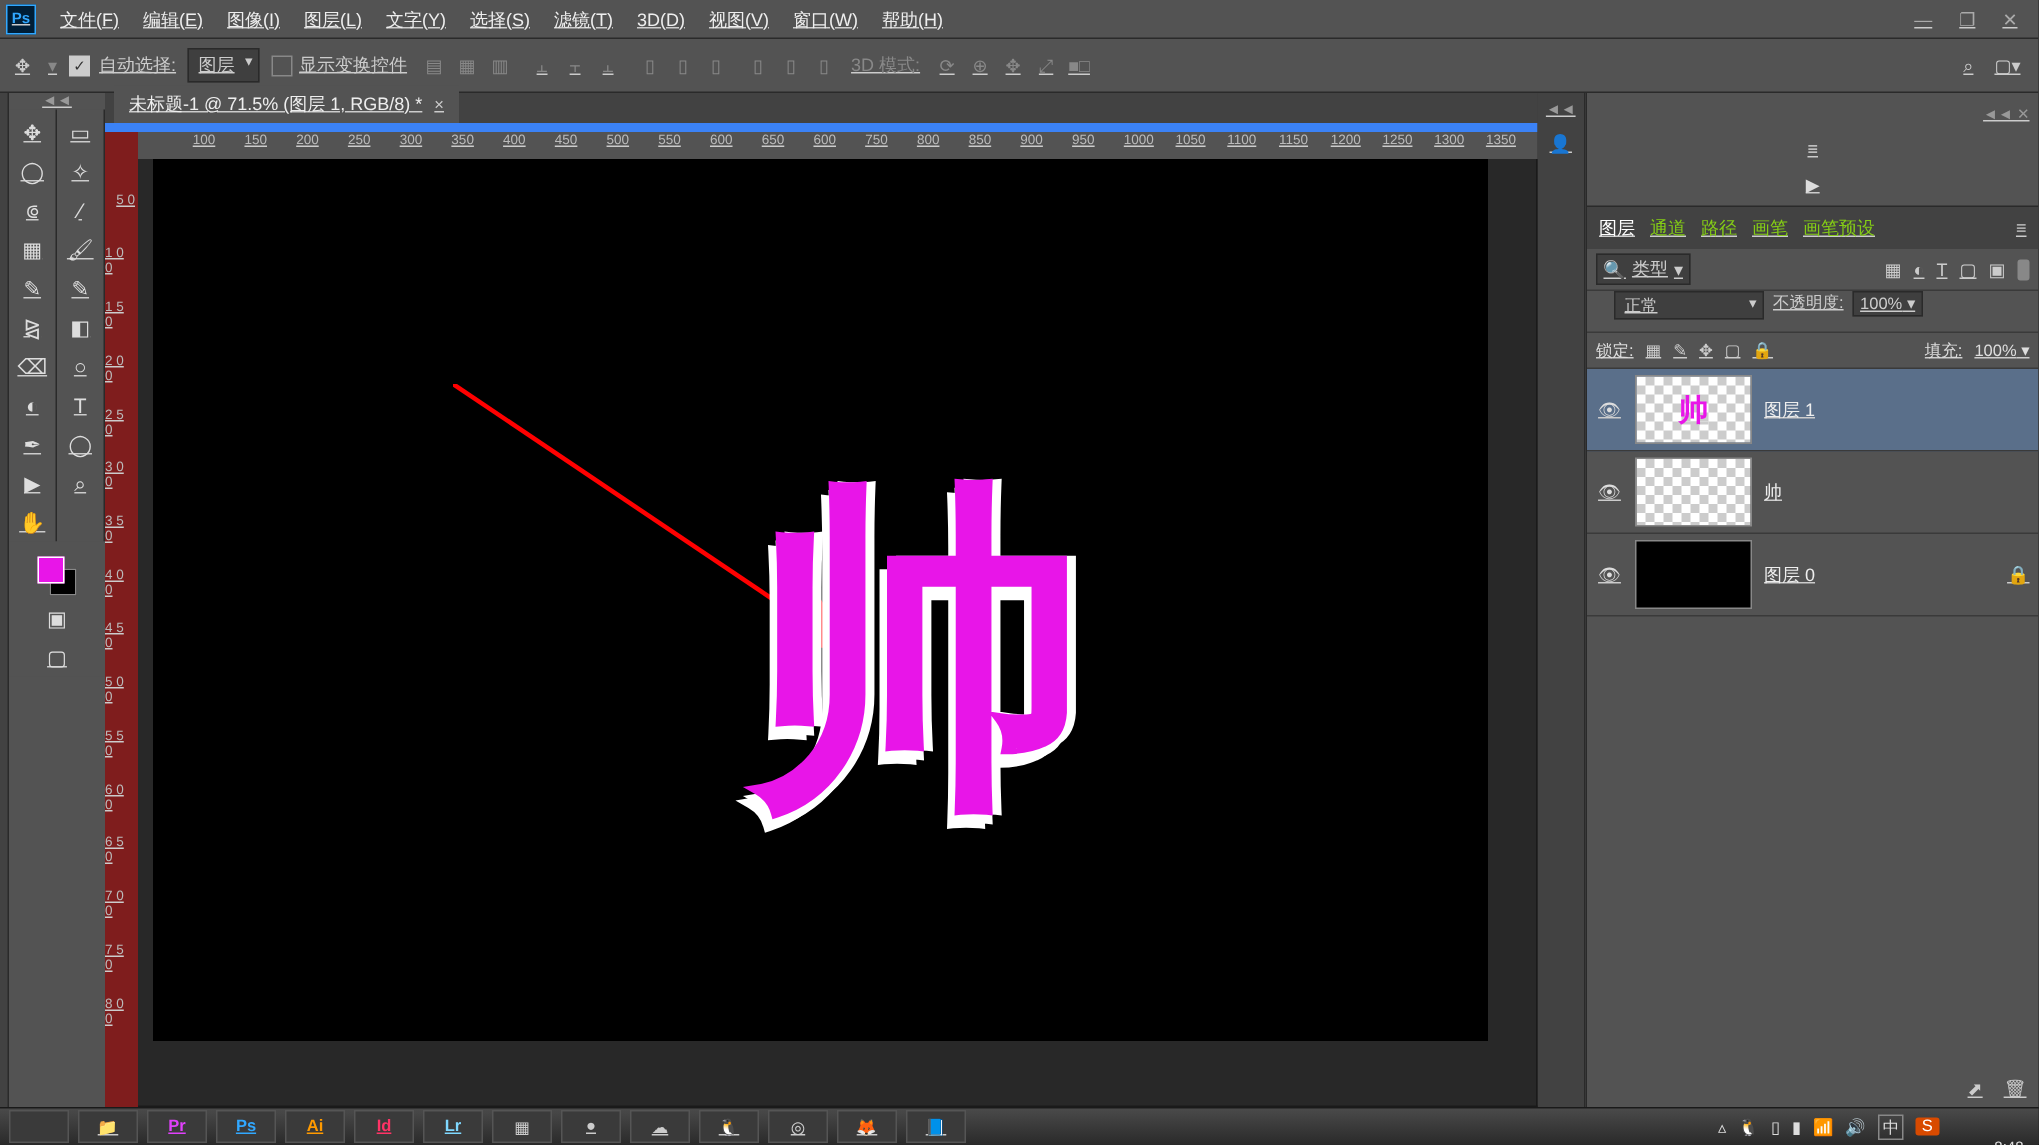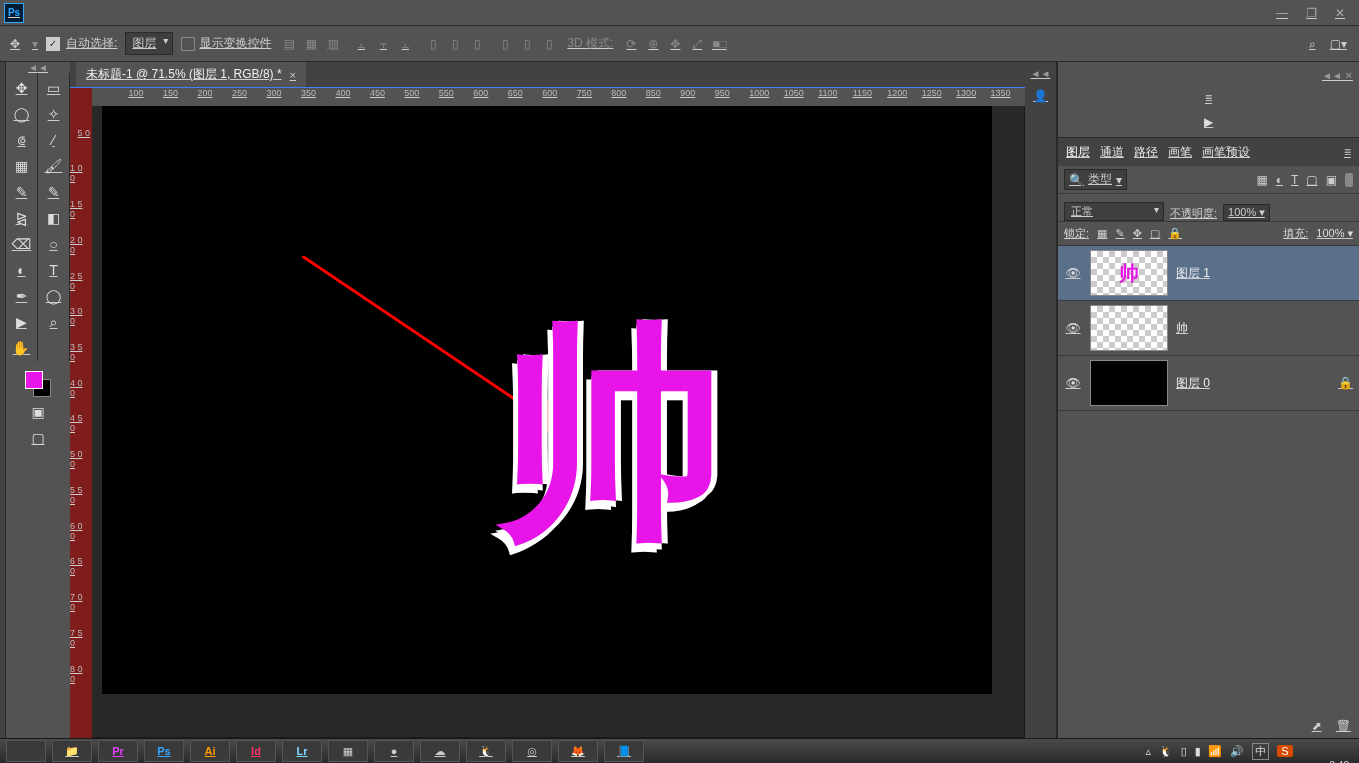--- a/index.html
+++ b/index.html
@@ -23,47 +23,47 @@
 .workzone { flex:1; display:flex; min-height:0;}
 .toolbar { width:32px; background:#535353; border-right:1px solid #2a2a2a; display:flex; flex-direction:column; align-items:center; padding-top:2px;}
 .toolbar .tb{ width:26px;height:26px;display:flex;align-items:center;justify-content:center;color:#ddd;font-size:14px;}
 .toolbar .sw{ margin-top:6px; position:relative; width:30px;height:30px;}
 .toolbar .sw .fg{position:absolute;left:2px;top:2px;width:18px;height:18px;background:#e815e8;border:1px solid #fff;}
 .toolbar .sw .bg{position:absolute;right:2px;bottom:2px;width:18px;height:18px;background:#000;border:1px solid #888;}
 .tools2 { width:32px; background:#535353; border-right:1px solid #2a2a2a; display:flex; flex-direction:column; align-items:center; padding-top:2px;}
 .tools2 .tb{ width:26px;height:26px;display:flex;align-items:center;justify-content:center;color:#ddd;font-size:14px;}
 
 .docarea { flex:1; display:flex; flex-direction:column; background:#282828; min-width:0;}
-.tabbar { height:26px; background:#424242; display:flex; align-items:flex-end; padding:0 6px; border-bottom:1px solid #3b82f6;}
+.tabbar { height:26px; background:#424242; display:flex; align-items:flex-end; padding:0 6px; border-bottom:6px solid #3b82f6;}
 .tabbar .tab{ background:#535353; padding:4px 10px; font-size:12px; color:#eee; display:flex; gap:8px;align-items:center;}
 .tabbar .tab .x{ color:#ccc; font-size:11px;}
 .rulerwrap{ flex:1; display:flex; min-height:0;}
 .vruler{ width:22px; background:#7f1d1d; color:#bbb; font-size:9px; display:flex; flex-direction:column; align-items:flex-end; padding:4px 2px 0 0; overflow:hidden;}
 .vruler div{ height:35.725px; line-height:10px;}
 .canvzone{ flex:1; display:flex; flex-direction:column; min-width:0;}
 .hruler{ height:18px; background:#535353; color:#bbb; font-size:9px; display:flex; padding-left:2px; overflow:hidden;}
 .hruler div{ width:35.725px;}
 .canvas{ flex:1; background:#282828; position:relative; overflow:hidden; border-right:1px solid #1a1a1a; border-bottom:1px solid #1a1a1a;}
 .art{ position:absolute; left:10px; top:0; width:890px; height:588px; background:#000;}
 .glyph{ position:absolute; left:395px; top:175px; font-size:230px; font-weight:900; font-family:"Microsoft YaHei",sans-serif; color:#e815e8; text-shadow:0 6px 0 #fff, 6px 0 0 #fff, -5px 9px 0 #fff; letter-spacing:-10px;}
 .arrow{ position:absolute; left:200px; top:150px; }
 .botstatus{ height:20px; background:#535353; display:flex; align-items:center; gap:16px; padding:0 8px; font-size:11px; color:#ddd;}
 
 .dockstrip{ width:32px; background:#424242; border-right:1px solid #2a2a2a;display:flex;flex-direction:column;align-items:center;padding-top:6px;gap:6px;}
 .dockstrip .ic{width:22px;height:22px;display:flex;align-items:center;justify-content:center;color:#ccc;}
 .panels{ width:302px; background:#535353; display:flex; flex-direction:column; border-left:1px solid #2a2a2a;}
 .mini{ height:76px; border-bottom:1px solid #2a2a2a; display:flex;flex-direction:column;align-items:center;justify-content:center;gap:10px;color:#ddd;}
 .ptabs{ height:28px; background:#424242; display:flex; align-items:center; gap:10px; padding:0 8px; font-size:12px;}
 .ptabs span.active{color:#fff;}
-.ptabs span{color:#e5e5e5;}
+.ptabs span{color:#84cc16;}
 .ptabs .more{margin-left:auto;color:#ccc;}
 .filterrow{ height:28px;display:flex;align-items:center;gap:6px;padding:0 6px;border-bottom:1px solid #3a3a3a;}
 .filterrow .sbox{display:flex;align-items:center;gap:4px;background:#3f3f3f;border:1px solid #2a2a2a;padding:1px 4px;}
 .filterrow .ficons{display:flex;gap:8px;color:#ccc;margin-left:auto;}
-.bmrow{ height:28px;display:flex;align-items:flex-end;gap:6px;padding:0 6px;border-bottom:1px solid #3a3a3a;font-size:11px;}
+.bmrow{ height:28px;display:flex;align-items:flex-start;gap:6px;padding:0 18px;border-bottom:1px solid #3a3a3a;font-size:11px;}
 .bmrow .bdd{background:#3f3f3f;border:1px solid #2a2a2a;padding:1px 18px 1px 6px;position:relative;}
 .bmrow .bdd:after{content:"▾";position:absolute;right:4px;top:1px;font-size:10px;}
 .bmrow .num{background:#3f3f3f;border:1px solid #2a2a2a;padding:1px 4px;}
 .lockrow{ height:24px;display:flex;align-items:center;gap:8px;padding:0 6px;border-bottom:1px solid #3a3a3a;font-size:11px;color:#ddd;}
 .lockrow .li{color:#ccc;}
 .layers{ flex:1; overflow:auto;}
 .layer{ display:flex; align-items:center; gap:8px; padding:4px 6px; border-bottom:1px solid #3a3a3a;}
 .layer.sel{ background:#5a6f8a;}
 .layer .eye{ width:18px;text-align:center;color:#ddd;}
 .layer .thumb{ width:78px;height:46px;border:1px solid #888;background:#000;display:flex;align-items:center;justify-content:center;font-size:11px;}
@@ -83,20 +83,33 @@
 .idlogo{background:#49021f;color:#ff3366;font-weight:bold;}
 .prlogo{background:#2a0038;color:#e040fb;font-weight:bold;}
 .lrlogo{background:#0a1e2a;color:#7fd8ff;font-weight:bold;}
 </style>
 </head>
 <body>
 
 <div class="app">
   <div class="menubar">
     <div class="logo">Ps</div>
+    <div id="menus" style="display:flex;">
+        <span class="mi">文件(F)</span>
+        <span class="mi">编辑(E)</span>
+        <span class="mi">图像(I)</span>
+        <span class="mi">图层(L)</span>
+        <span class="mi">文字(Y)</span>
+        <span class="mi">选择(S)</span>
+        <span class="mi">滤镜(T)</span>
+        <span class="mi">3D(D)</span>
+        <span class="mi">视图(V)</span>
+        <span class="mi">窗口(W)</span>
+        <span class="mi">帮助(H)</span>
+      </div>
     <div class="wc">
       <span>—</span>
       <span>❐</span>
       <span>✕</span>
     </div>
   </div>
 
   <div class="optionsbar">
     <span class="move-ic">✥</span>
       <span style="color:#888">▾</span>

